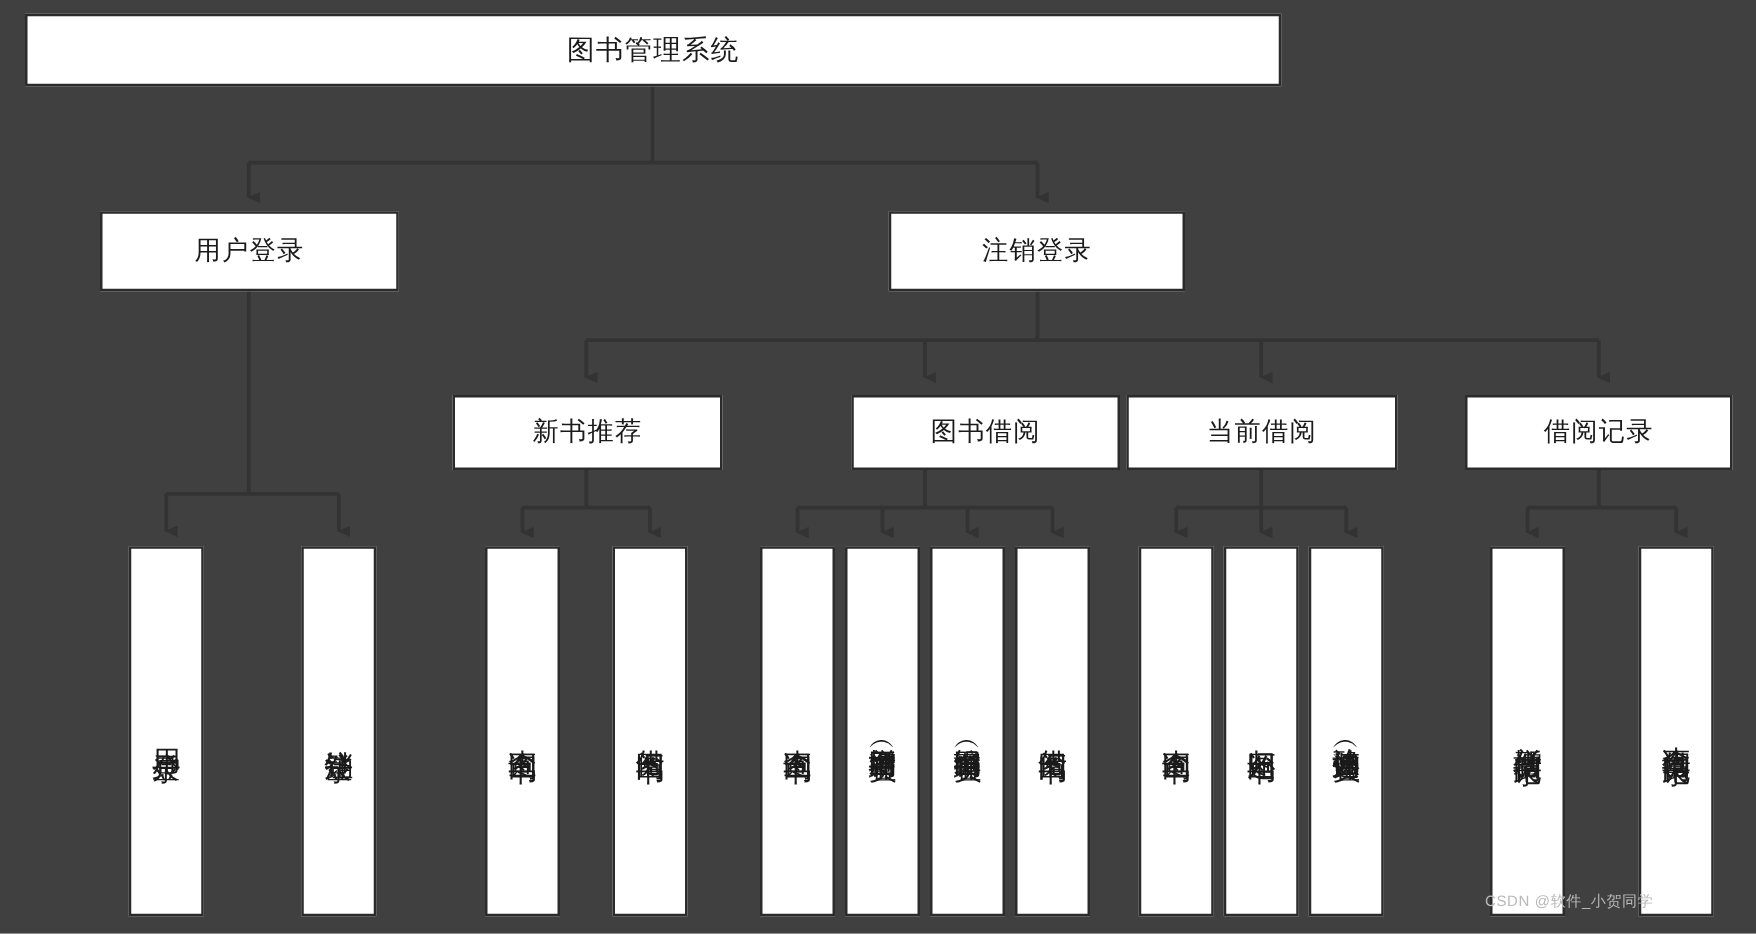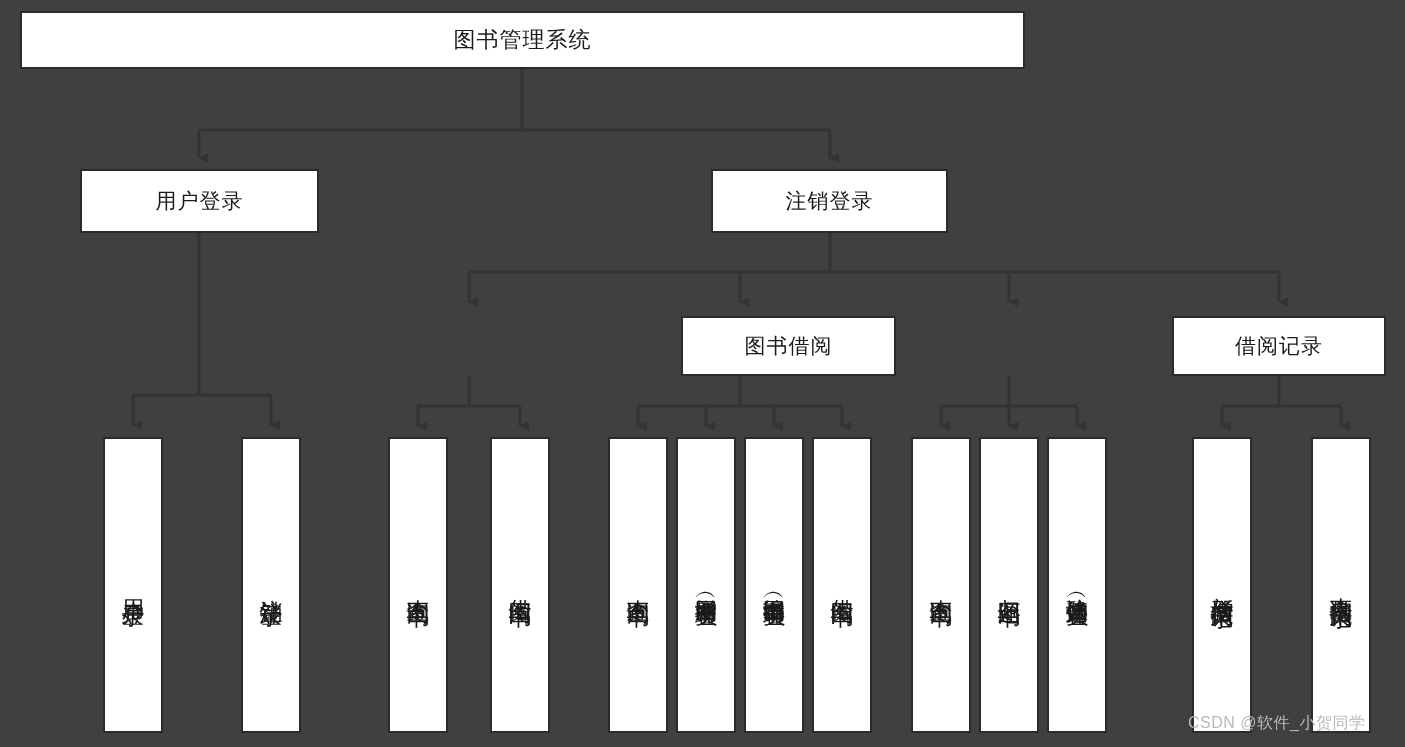--- a/index.html
+++ b/index.html
@@ -10,21 +10,21 @@
         display:flex;align-items:center;justify-content:center;color:#1a1a1a;}
   .node .lbl{display:block;text-align:center;line-height:1.12;}
   .node.h .lbl{font-size:21px;letter-spacing:1px;}
   .node.root .lbl{font-size:22px;letter-spacing:1px;}
   .node.leaf{align-items:center;justify-content:center;}
   .node.leaf .lbl{
      writing-mode:vertical-rl;text-orientation:upright;
      font-size:23px;line-height:1.18;letter-spacing:2px;white-space:nowrap;
   }
   .node.leaf.tall .lbl{font-size:22px;letter-spacing:1px;}
-  #watermark{position:absolute;left:1188px;top:713px;font-size:16px;color:#b9b9b9;
+  #watermark{position:absolute;left:1188px;top:713px;font-size:12px;color:#b9b9b9;
              letter-spacing:0.5px;white-space:nowrap;text-align:right;}
 </style>
 </head>
 <body>
 
 <div id="stage">
 
   <svg id="edges" viewBox="0 0 1405 747" xmlns="http://www.w3.org/2000/svg">
     <defs>
       <marker id="arw" markerWidth="9" markerHeight="10" refX="4.5" refY="9" orient="auto" markerUnits="userSpaceOnUse">
@@ -79,22 +79,28 @@
     <span class="lbl">图书管理系统</span>
   </div>
 
   <div class="node h" style="left:80px;top:169px;width:239px;height:64px;">
     <span class="lbl">用户登录</span>
   </div>
   <div class="node h" style="left:711px;top:169px;width:237px;height:64px;">
     <span class="lbl">注销登录</span>
   </div>
 
+  <div class="node h" style="left:362px;top:316px;width:216px;height:60px;">
+    <span class="lbl">新书推荐</span>
+  </div>
   <div class="node h" style="left:633px;top:316px;width:215px;height:60px;margin-left:48px;">
     <span class="lbl">图书借阅</span>
+  </div>
+  <div class="node h" style="left:901px;top:316px;width:217px;height:60px;">
+    <span class="lbl">当前借阅</span>
   </div>
   <div class="node h" style="left:1172px;top:316px;width:214px;height:60px;">
     <span class="lbl">借阅记录</span>
   </div>
 
   <div class="node leaf" style="left:103px;top:437px;width:60px;height:296px;">
     <span class="lbl">用户登录</span>
   </div>
   <div class="node leaf" style="left:241px;top:437px;width:60px;height:296px;">
     <span class="lbl">注销登录</span>

